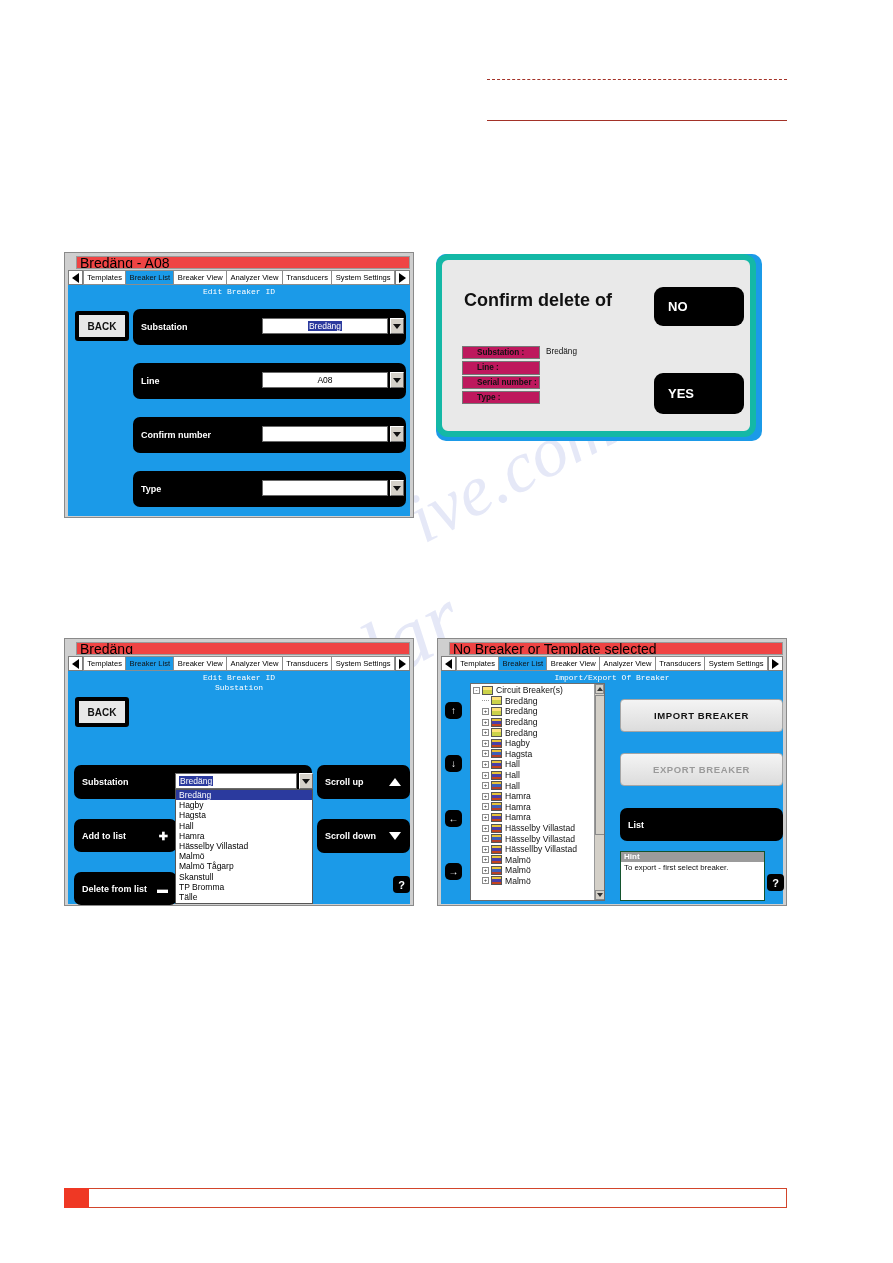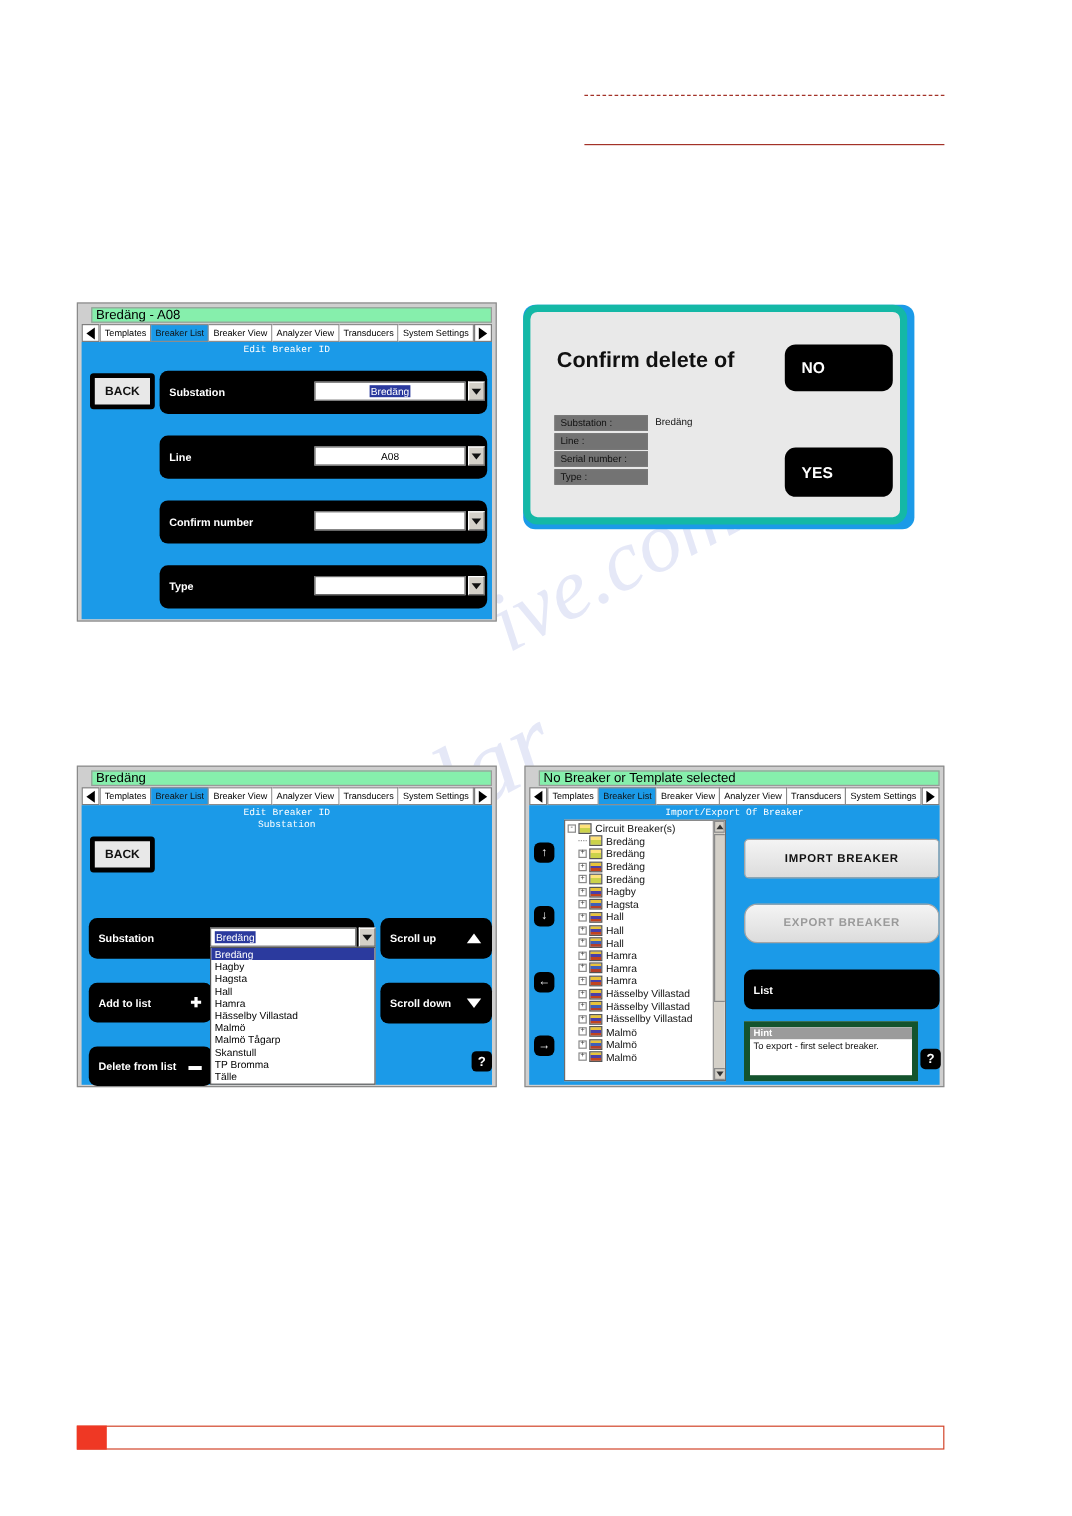--- a/index.html
+++ b/index.html
@@ -56,26 +56,26 @@
   
   .device {
     position: absolute;
     background: #cfcfcf;
     border: 1px solid #8a8a8a;
     box-sizing: border-box;
     padding: 3px;
   }
   .titlebar {
     height: 13px;
-    background: #86efac;
+    background: #ef4444;
     border: 1px solid #9a9a9a;
     box-sizing: border-box;
     margin-left: 8px;
     margin-bottom: 1px;
-    font-size: 11px;
+    font-size: 14px;
     line-height: 12px;
     padding-left: 3px;
     color: #000;
     overflow: hidden;
     white-space: nowrap;
   }
   .tabrow {
     display: flex;
     height: 15px;
     align-items: stretch;
@@ -272,27 +272,27 @@
   .dlg-title {
     position: absolute;
     left: 22px; top: 30px;
     font-size: 18px;
     font-weight: bold;
     color: #111;
   }
   .dlg-fieldbox {
     position: absolute;
     border: 1px solid #777;
-    background: #737373;
+    background: #be185d;
     box-sizing: border-box;
     font-size: 8.2px;
-    font-weight: normal;
+    font-weight: bold;
     color: #111;
     line-height: 12px;
-    padding-left: 4px;
+    padding-left: 14px;
     white-space: nowrap;
   }
   .dlg-value {
     position: absolute;
     font-size: 8.2px;
     color: #111;
     line-height: 12px;
   }
   .dlg-btn {
     position: absolute;
@@ -405,21 +405,21 @@
     display: flex;
     align-items: center;
     justify-content: center;
     color: #111;
   }
   .btn-ie.disabled { color: #9a9a9a; }
 
   .hintbox {
     position: absolute;
     background: #ffffff;
-    border: 5px solid #14532d;
+    border: 1px solid #14532d;
     box-sizing: border-box;
     overflow: hidden;
   }
   .hint-head {
     background: #9b9b9b;
     color: #fff;
     font-size: 8px;
     font-weight: bold;
     line-height: 10px;
     padding-left: 3px;
@@ -721,21 +721,21 @@
             <span class="t"></span>
           </div>
         <div class="sb-thumb" style="top:11px; height:140px;"></div>
         <div class="sb-btn down" style="position:absolute; bottom:0; width:10px;">
             <span class="t"></span>
           </div>
       </div>
     </div>
 
     <div class="btn-ie" style="left:179px; top:28px; width:163px; height:33px;">IMPORT BREAKER</div>
-    <div class="btn-ie disabled" style="left:179px; top:82px; width:163px; height:33px;border-radius:11px;">EXPORT BREAKER</div>
+    <div class="btn-ie disabled" style="left:179px; top:82px; width:163px; height:33px;">EXPORT BREAKER</div>
 
     <div class="btn-black" style="left:179px; top:137px; width:163px; height:33px;">
       <span class="lbl">List</span>
     </div>
 
     <div class="hintbox" style="left:179px; top:180px; width:145px; height:50px;">
       <div class="hint-head">Hint</div>
       <div class="hint-body">To export - first select breaker.</div>
     </div>
 

